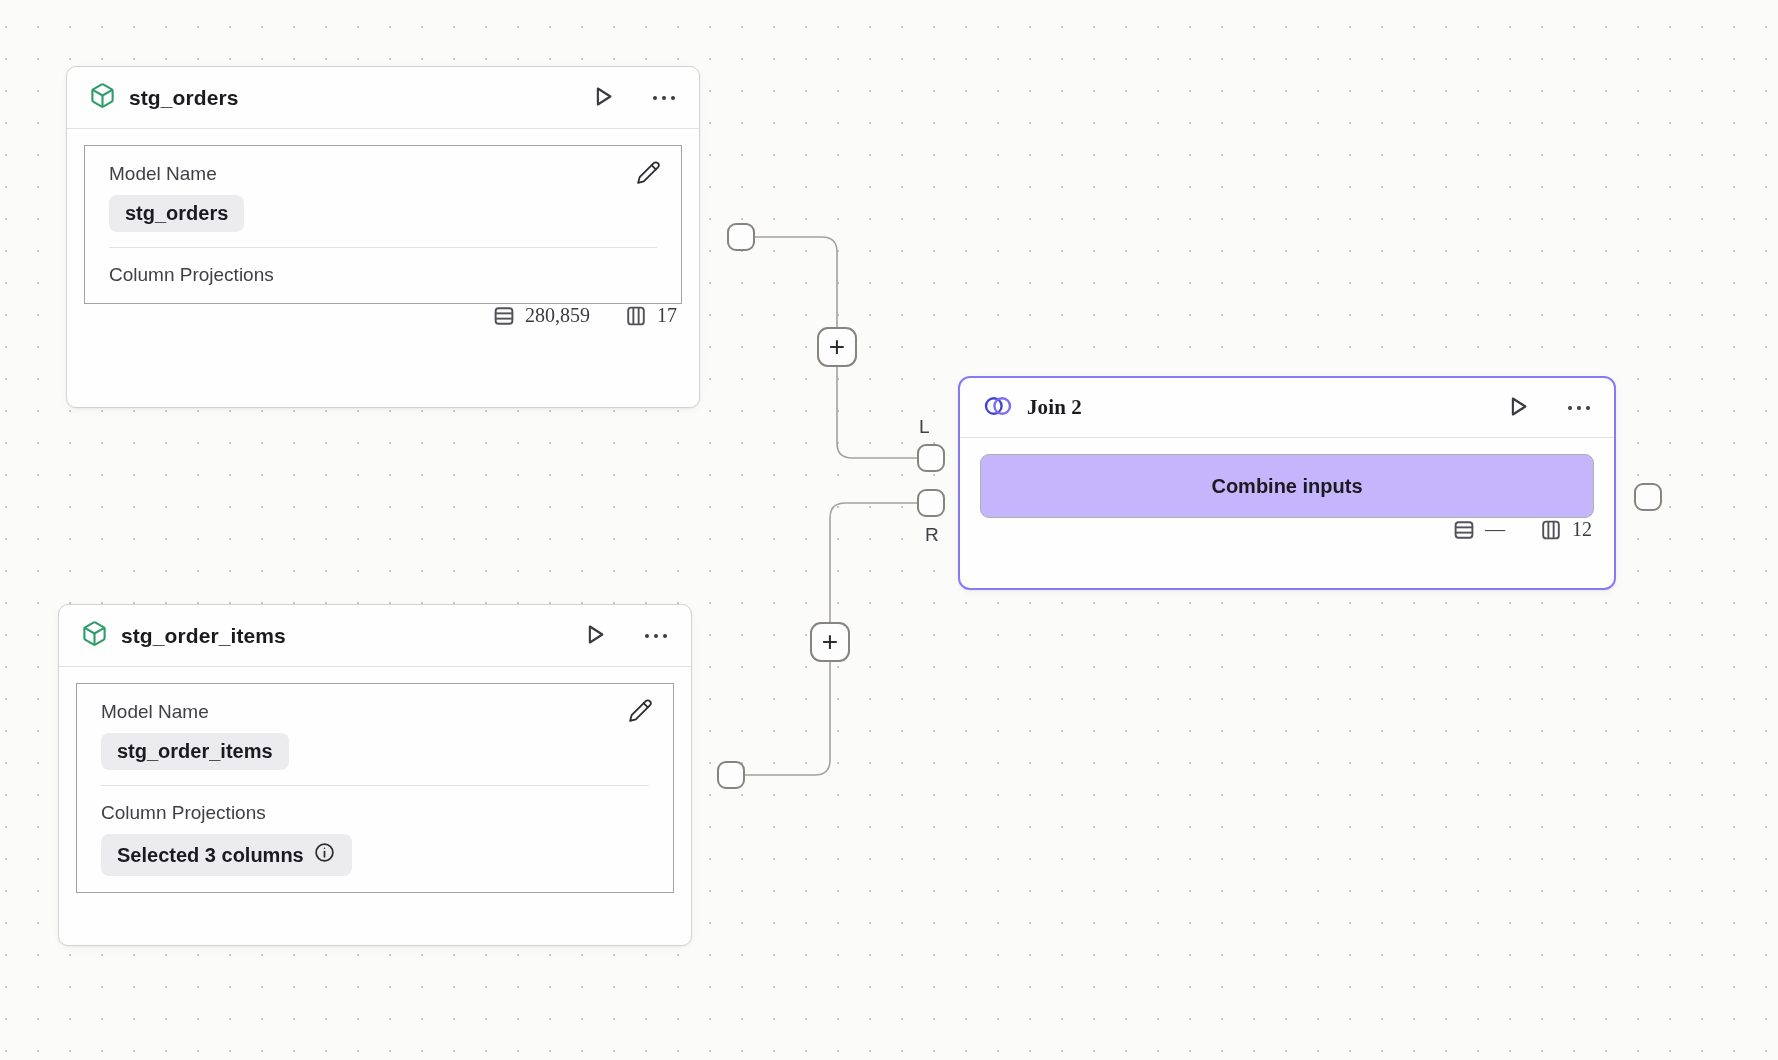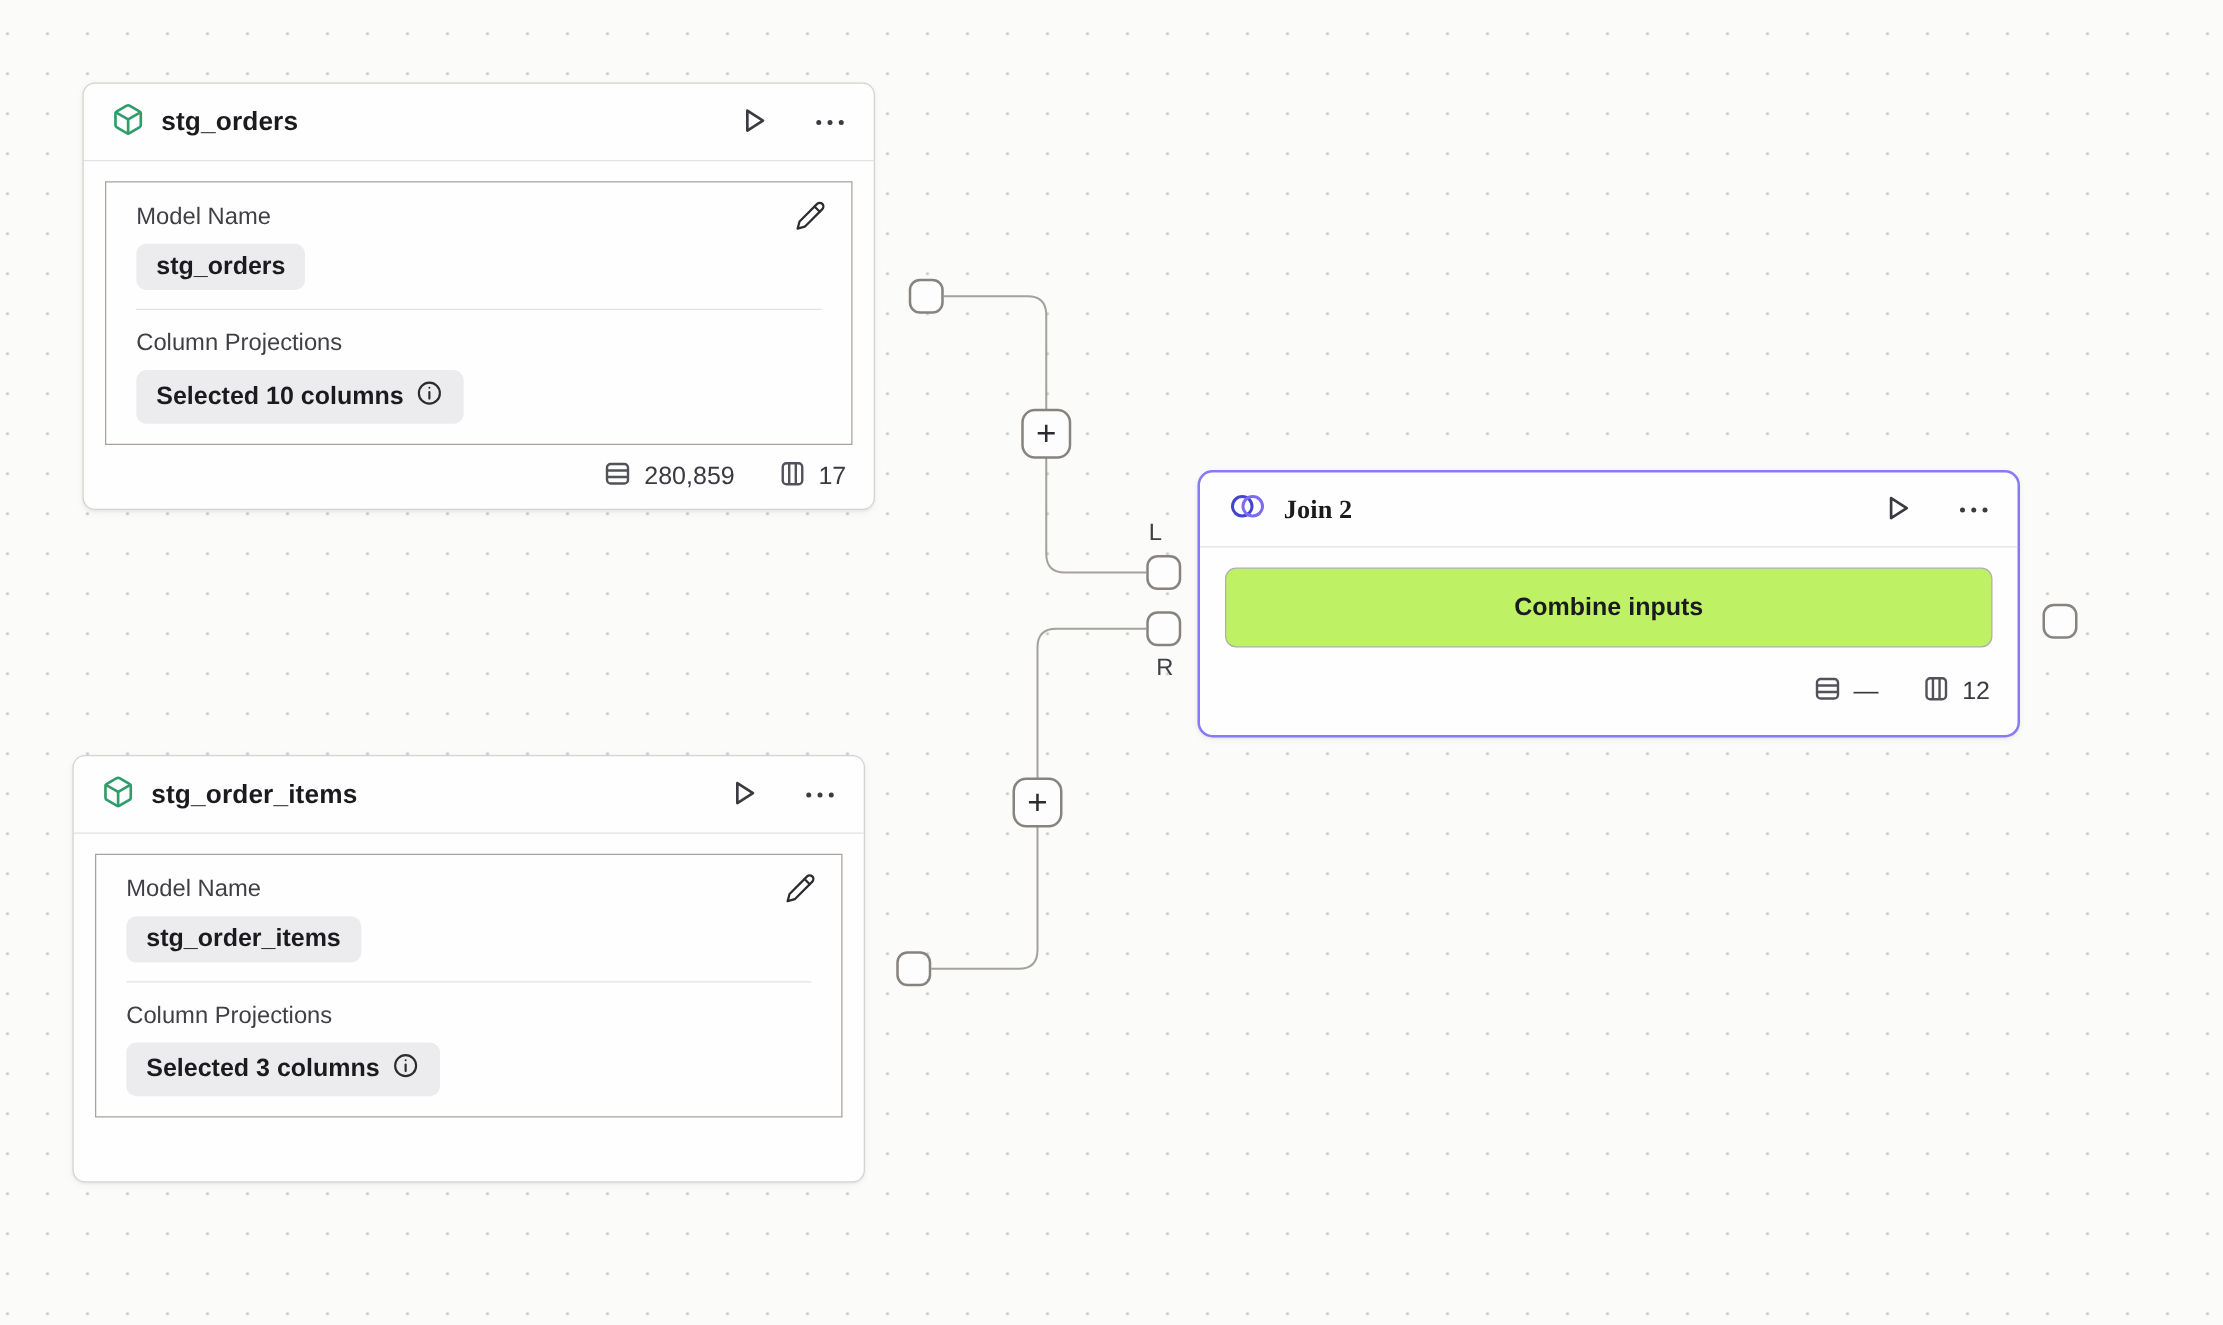--- a/index.html
+++ b/index.html
@@ -40,28 +40,28 @@
   }
   .field-label{font-size:19px;color:#3f3f46;font-weight:500;line-height:25px;}
   .pill{
     display:inline-flex;align-items:center;gap:9px;margin-top:9px;
     background:#ececee;border-radius:8px;padding:7px 16px;
     font-size:20px;font-weight:600;color:#1b1b1f;
   }
   .card-divider{border:none;border-top:1px solid #e2e2e5;margin:15px 0 14px;}
   .pencil{position:absolute;top:14px;right:20px;}
   .node-footer{
-    flex:1;display:flex;align-items:center;justify-content:flex-end;
-    padding:0 22px;gap:9px;min-height:0;
+    flex:1;display:flex;justify-content:flex-end;
+    padding:0 22px;gap:9px;min-height:0;font-family:Liberation Serif, serif;
   }
   .stat-text{font-size:20px;font-weight:500;color:#3a3a40;}
   .stat-gap{width:16px;flex:none;}
   .combine-btn{
     margin:16px 20px 0;height:64px;flex:none;
-    background:#bef264;border:1.5px solid #b1aeab;border-radius:9px;
+    background:#c4b5fd;border:1.5px solid #b1aeab;border-radius:9px;
     font-size:20px;font-weight:600;color:#1b1b1f;cursor:pointer;
     font-family:inherit;
   }
   .port{
     position:absolute;width:28px;height:28px;box-sizing:border-box;
     background:#fdfdfd;border:2px solid #87837f;border-radius:9px;z-index:3;
   }
   .plus-btn{
     position:absolute;width:40px;height:40px;box-sizing:border-box;
     background:#fdfdfd;border:2px solid #87837f;border-radius:11px;z-index:3;
@@ -119,30 +119,20 @@
               <path d="m15 5 4 4"></path>
           </svg>
         </span>
       </button>
       <div class="field-label">Model Name</div>
       <span class="pill">
           <span>stg_orders</span>
         </span>
       <hr class="card-divider">
       <div class="field-label">Column Projections</div>
-      <span class="pill">
-        <span>Selected 10 columns</span>
-        <span>
-          <svg width="23" height="23" viewBox="0 0 20 20" fill="none" stroke="#2c2c30" stroke-width="1.5" stroke-linecap="round">
-            <circle cx="10" cy="10" r="7.3"></circle>
-              <line x1="10" y1="9.2" x2="10" y2="13.8"></line>
-              <circle cx="10" cy="6.3" r="0.7" fill="#2c2c30" stroke="none"></circle>
-          </svg>
-        </span>
-      </span>
     </div>
     <div class="node-footer">
       <span>
         <svg width="24" height="24" viewBox="0 0 20 20" fill="none" stroke="#52525b" stroke-width="1.6">
           <rect x="3" y="3.5" width="14" height="13" rx="2.5"></rect>
             <line x1="3" y1="7.8" x2="17" y2="7.8"></line>
             <line x1="3" y1="12.2" x2="17" y2="12.2"></line>
         </svg>
       </span>
       <span class="stat-text">280,859</span>

